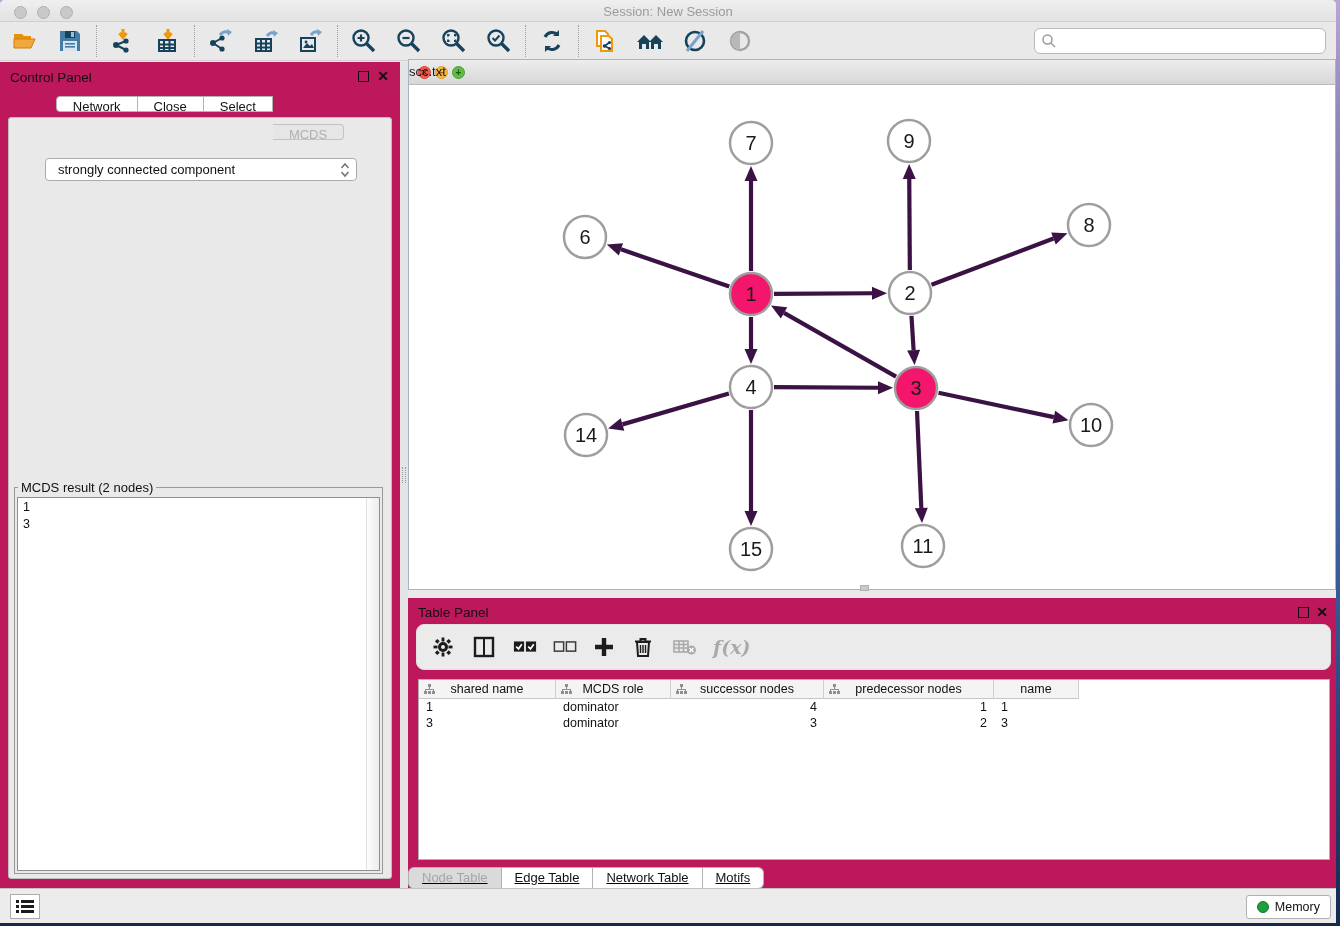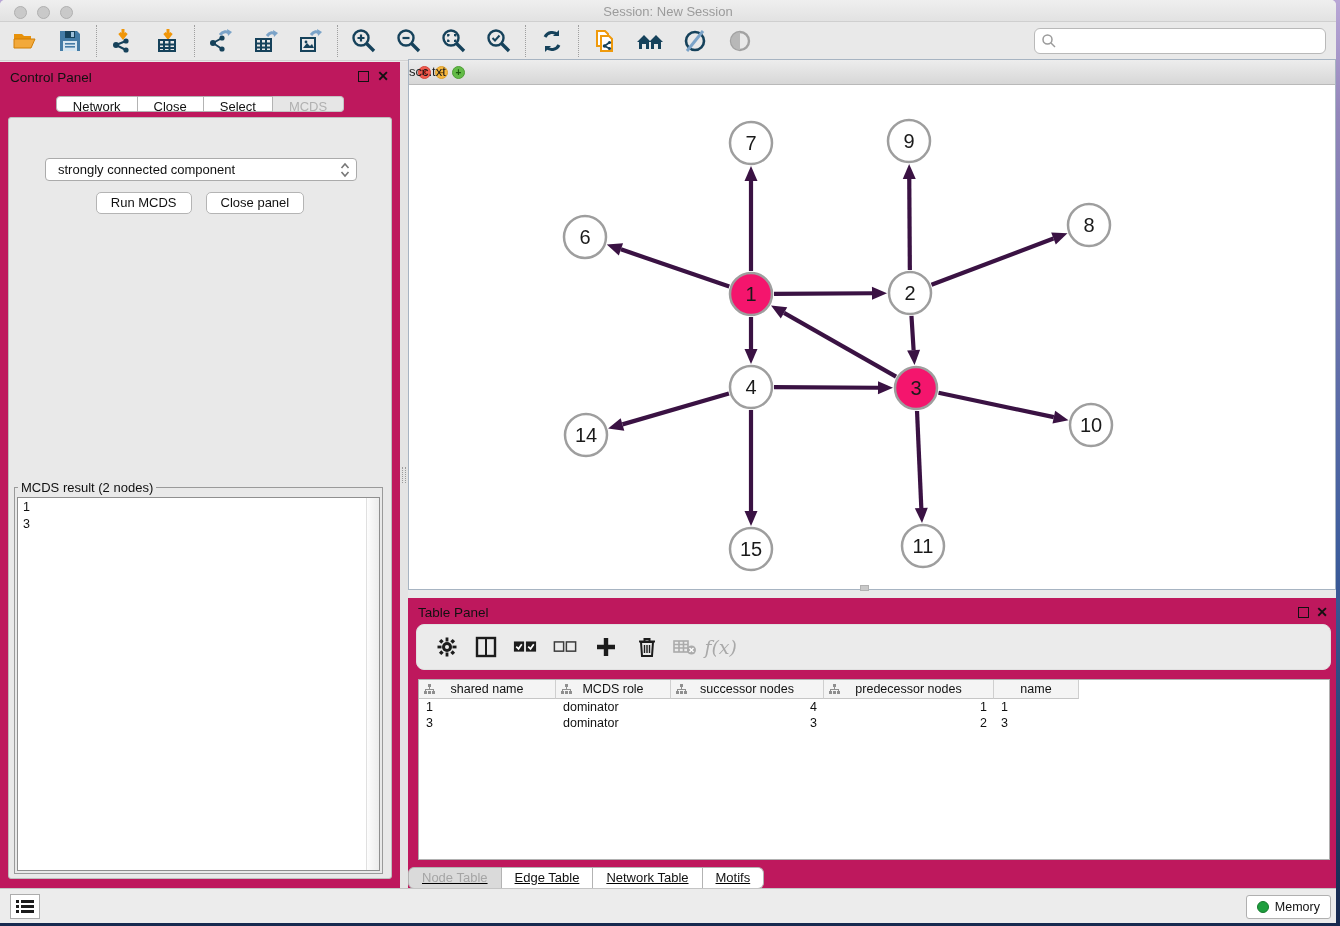--- a/index.html
+++ b/index.html
@@ -29,21 +29,21 @@
   
   .control-panel { position:absolute; left:0; top:62px; width:400px; height:826px; background:#be185d; }
   .cp-title { position:absolute; left:10px; top:8px; font-size:13.5px; color:#111; }
   .panel-float { position:absolute; top:9px; width:11px; height:11px; border:1.5px solid #111; cursor:pointer; }
   .panel-close { position:absolute; top:7px; font-size:14px; font-weight:bold; color:#111; cursor:pointer; line-height:14px; }
   .control-panel .panel-float { right:31px; }
   .control-panel .panel-close { right:11px; }
   .cp-tabs { position:absolute; top:34px; left:0; right:0; display:flex; justify-content:center; z-index:2; }
   .cp-tab { height:16px; line-height:20px; padding:0 16px; font-size:13px; background:#fff; border:1px solid #b3b3b3; border-left:none; color:#111; cursor:pointer; }
   .cp-tab:first-child { border-left:1px solid #b3b3b3; border-radius:4px 0 0 4px; }
-  .cp-tab:last-child { border-radius:0 4px 4px 0; }
+  .cp-tab:last-child { border-radius:0 4px 4px 0;margin-top:28px; }
   .cp-tab.active { background:#e6e6e6; color:#b0b0b0; border-color:#c4c4c4; }
   .cp-content { position:absolute; left:8px; right:8px; top:55px; bottom:9px; border:1px solid #bdbdbd; border-radius:3px; background:#e9e9e9; }
   .opt-label { position:absolute; top:18px; left:0; right:0; text-align:center; font-size:13.5px; color:#111; }
   .dropdown { position:absolute; left:36px; top:40px; width:312px; height:23px; background:#fff; border:1px solid #ababab; border-radius:4px; font-size:13px; line-height:21px; padding-left:12px; color:#111; cursor:pointer; }
   .dropdown .stepper { position:absolute; right:6px; top:3px; }
   .btn-row { position:absolute; top:74px; left:0; right:0; display:flex; justify-content:center; gap:14px; }
   .mac-btn { height:22px; background:#fff; border:1px solid #b4b4b4; border-radius:5px; font-size:13px; color:#111; padding:0 14px; line-height:20px; cursor:pointer; font-family:"Liberation Sans",sans-serif; }
   .result-fieldset { position:absolute; left:5px; right:8px; top:362px; bottom:4px; border:1px solid #9a9a9a; background:#e9e9e9; padding:2px; }
   .result-fieldset legend { font-size:13px; color:#111; padding:0 3px; margin-left:1px; }
   .result-box { position:relative; width:100%; height:100%; background:#fff; border:1px solid #8f8f8f; }
@@ -62,21 +62,21 @@
   .traffic.green { left:43px; background:#63bb47; border:1px solid #4d9d34; color:#1d5c0e; }
   .net-canvas { position:relative; width:100%; height:504px; background:#fff; }
   
   .hsplit-handle { position:absolute; left:860px; top:585px; width:9px; height:6px; background:#c9c9c9; border:1px solid #b2b2b2; }
   
   .table-panel { position:absolute; left:408px; top:598px; width:928px; height:295px; background:#be185d; }
   .tp-title { position:absolute; left:10px; top:7px; font-size:13.5px; color:#111; }
   .table-panel .panel-float { right:27px; top:9px; }
   .table-panel .panel-close { right:8px; top:7px; }
   .tp-toolbar { position:absolute; left:8px; right:5px; top:26px; height:46px; background:#ebebeb; border:1px solid #e0e0e0; border-radius:8px; display:flex; align-items:center; gap:16px; padding-left:16px; }
-  .tp-btn { display:flex; align-items:center; justify-content:flex-end; width:24px; height:24px; cursor:pointer; }
+  .tp-btn { display:flex; align-items:center; justify-content:flex-start; width:24px; height:24px; cursor:pointer;font-weight:bold; }
   .tp-btn.disabled { cursor:default; }
   .fx-label { font-size:19px; font-style:italic; font-family:"DejaVu Serif",serif; color:#a9a9a9; }
   .tp-table { position:absolute; left:10px; right:6px; top:81px; height:181px; background:#fff; border:1px solid #b0b0b0; overflow:hidden; }
   .thead { display:flex; height:19px; }
   .th { position:relative; background:#f4f4f4; border-right:1px solid #cfcfcf; border-bottom:1px solid #c6c6c6; font-size:12.5px; color:#111; display:flex; align-items:center; justify-content:center; cursor:pointer; }
   .th .col-icon { position:absolute; left:5px; top:4px; }
   .tr { display:flex; height:16px; }
   .td { font-size:12.5px; color:#111; line-height:16px; padding:0 7px; white-space:nowrap; overflow:hidden; }
   .tp-tabs { position:absolute; top:269px; left:0; right:0; display:flex; justify-content:flex-start;text-decoration:underline; }
   .tp-tab { height:22px; line-height:20px; padding:0 13px; font-size:13px; background:#fff; border:1px solid #b3b3b3; border-left:none; color:#111; cursor:pointer; }
@@ -268,24 +268,20 @@
         <div class="cp-tab active">MCDS</div>
       </div>
     <div class="cp-content">
       <div class="dropdown">
         <span>strongly connected component</span>
         <span class="stepper">
           <svg width="10" height="16" viewBox="0 0 10 16">
               <path d="M1.5 6L5 2l3.5 4M1.5 10L5 14l3.5-4" stroke="#777" stroke-width="1.6" fill="none"></path>
             </svg>
         </span>
-      </div>
-      <div class="btn-row">
-        <button class="mac-btn">Run MCDS</button>
-        <button class="mac-btn">Close panel</button>
       </div>
       <fieldset class="result-fieldset">
         <legend>MCDS result (2 nodes)</legend>
         <div class="result-box">
           <div class="result-text" id="result-text">1
 3</div>
           <div class="result-scroll"></div>
         </div>
       </fieldset>
     </div>

